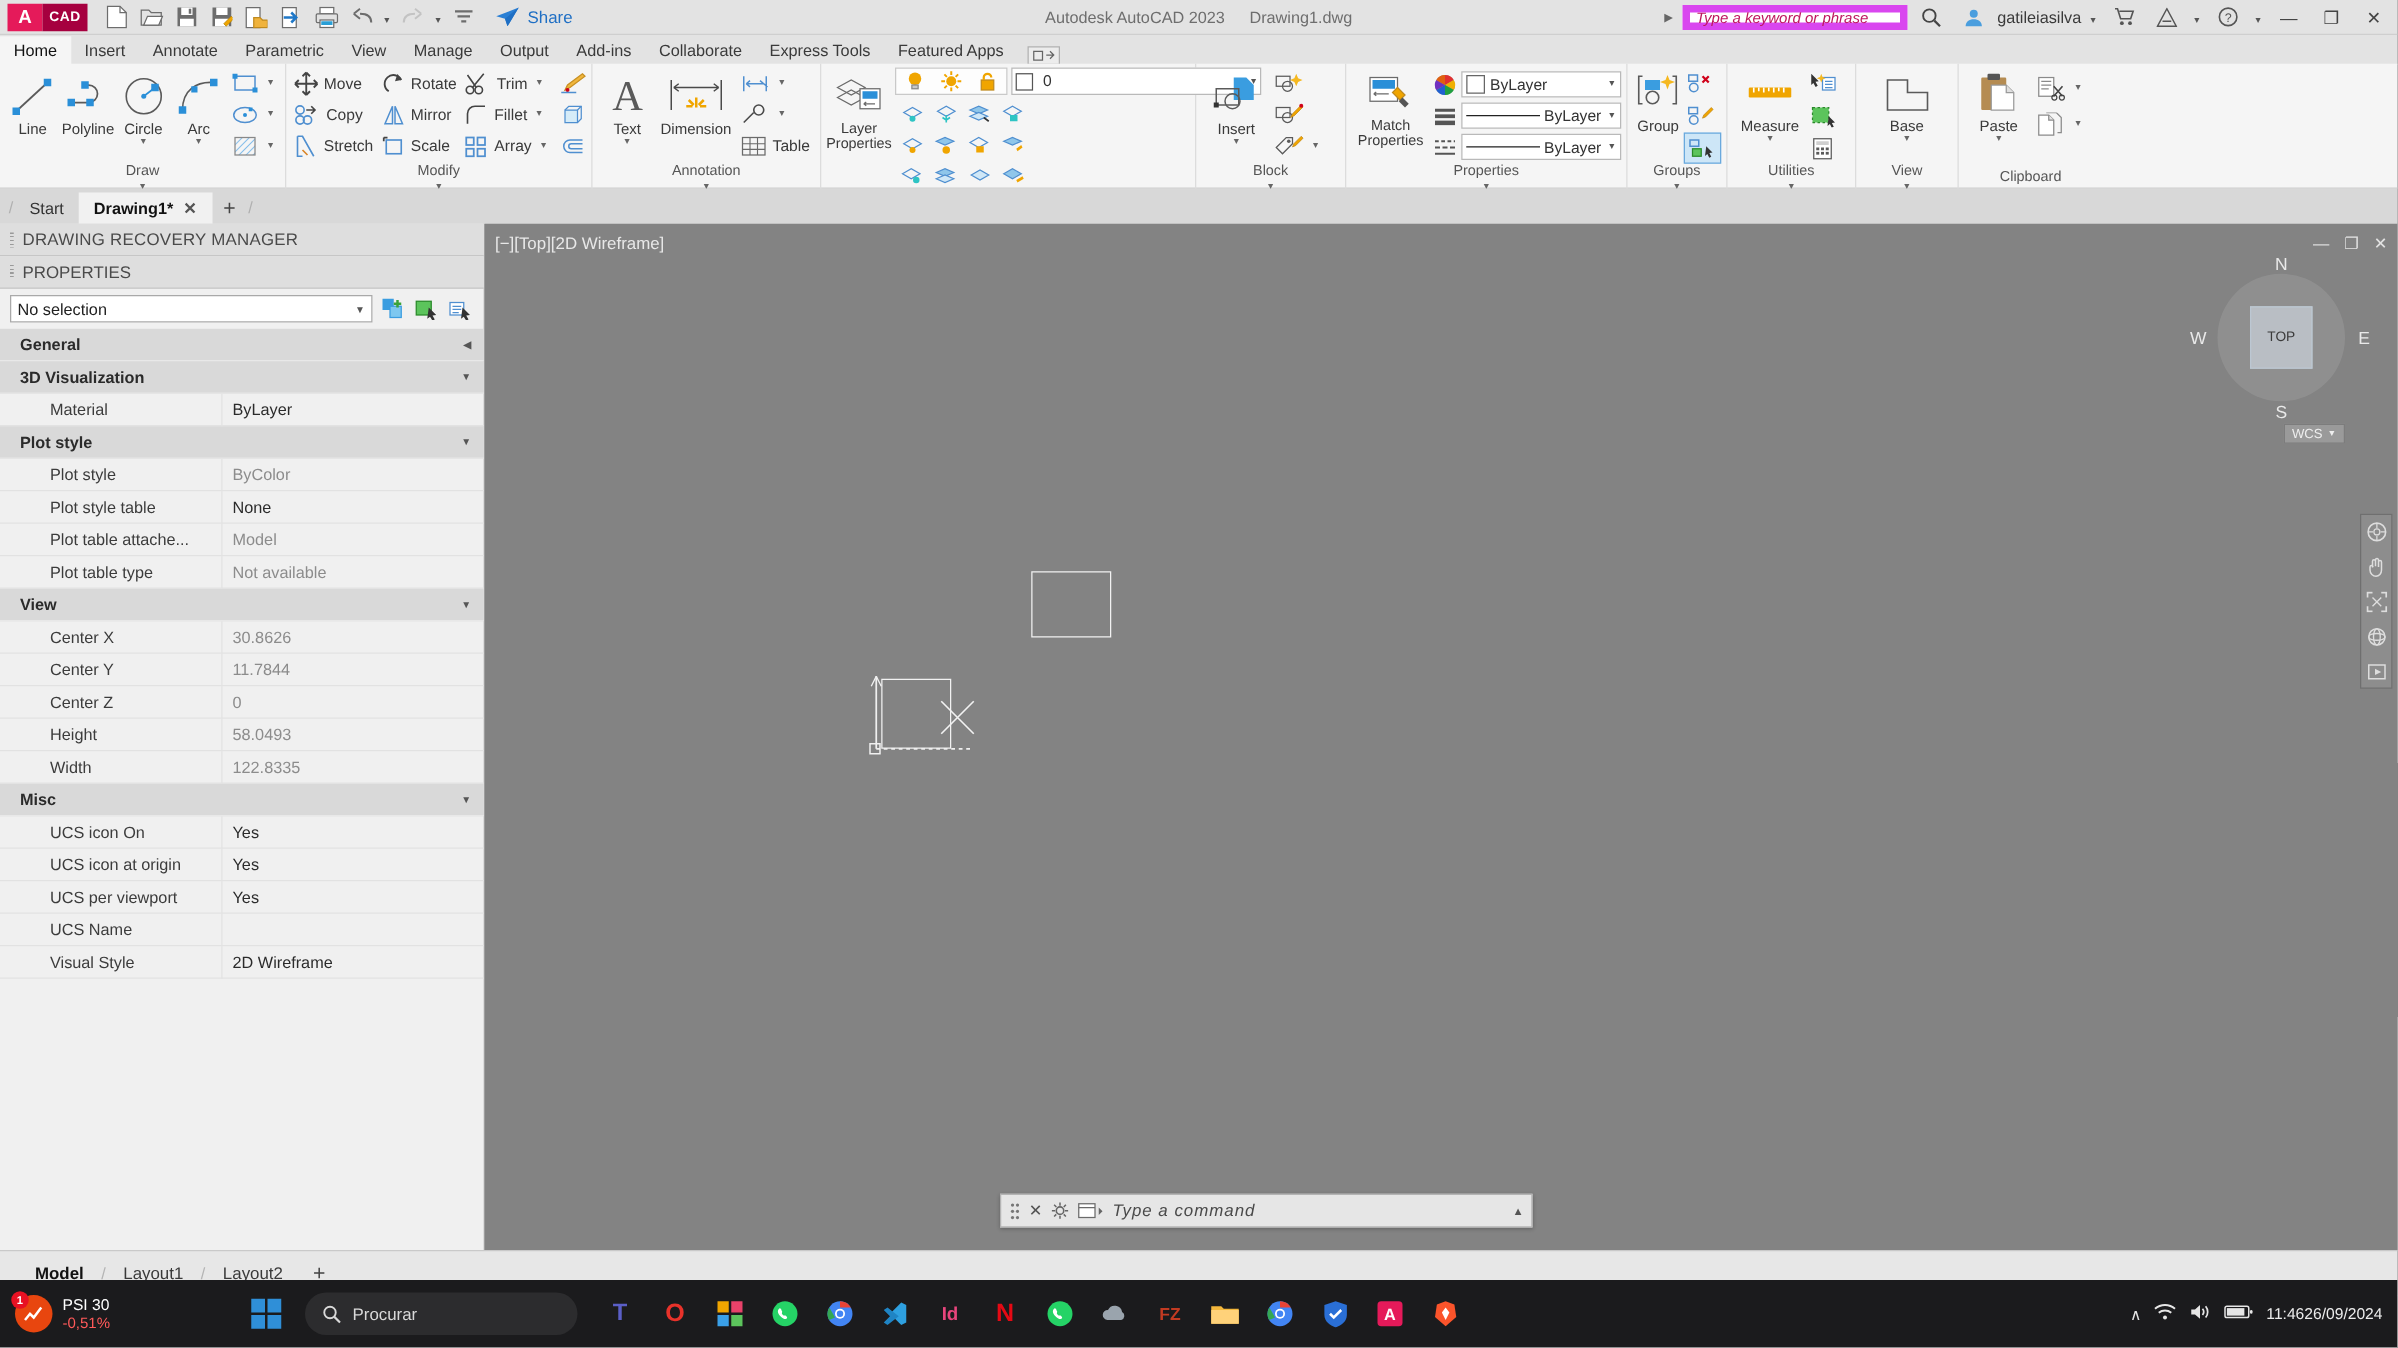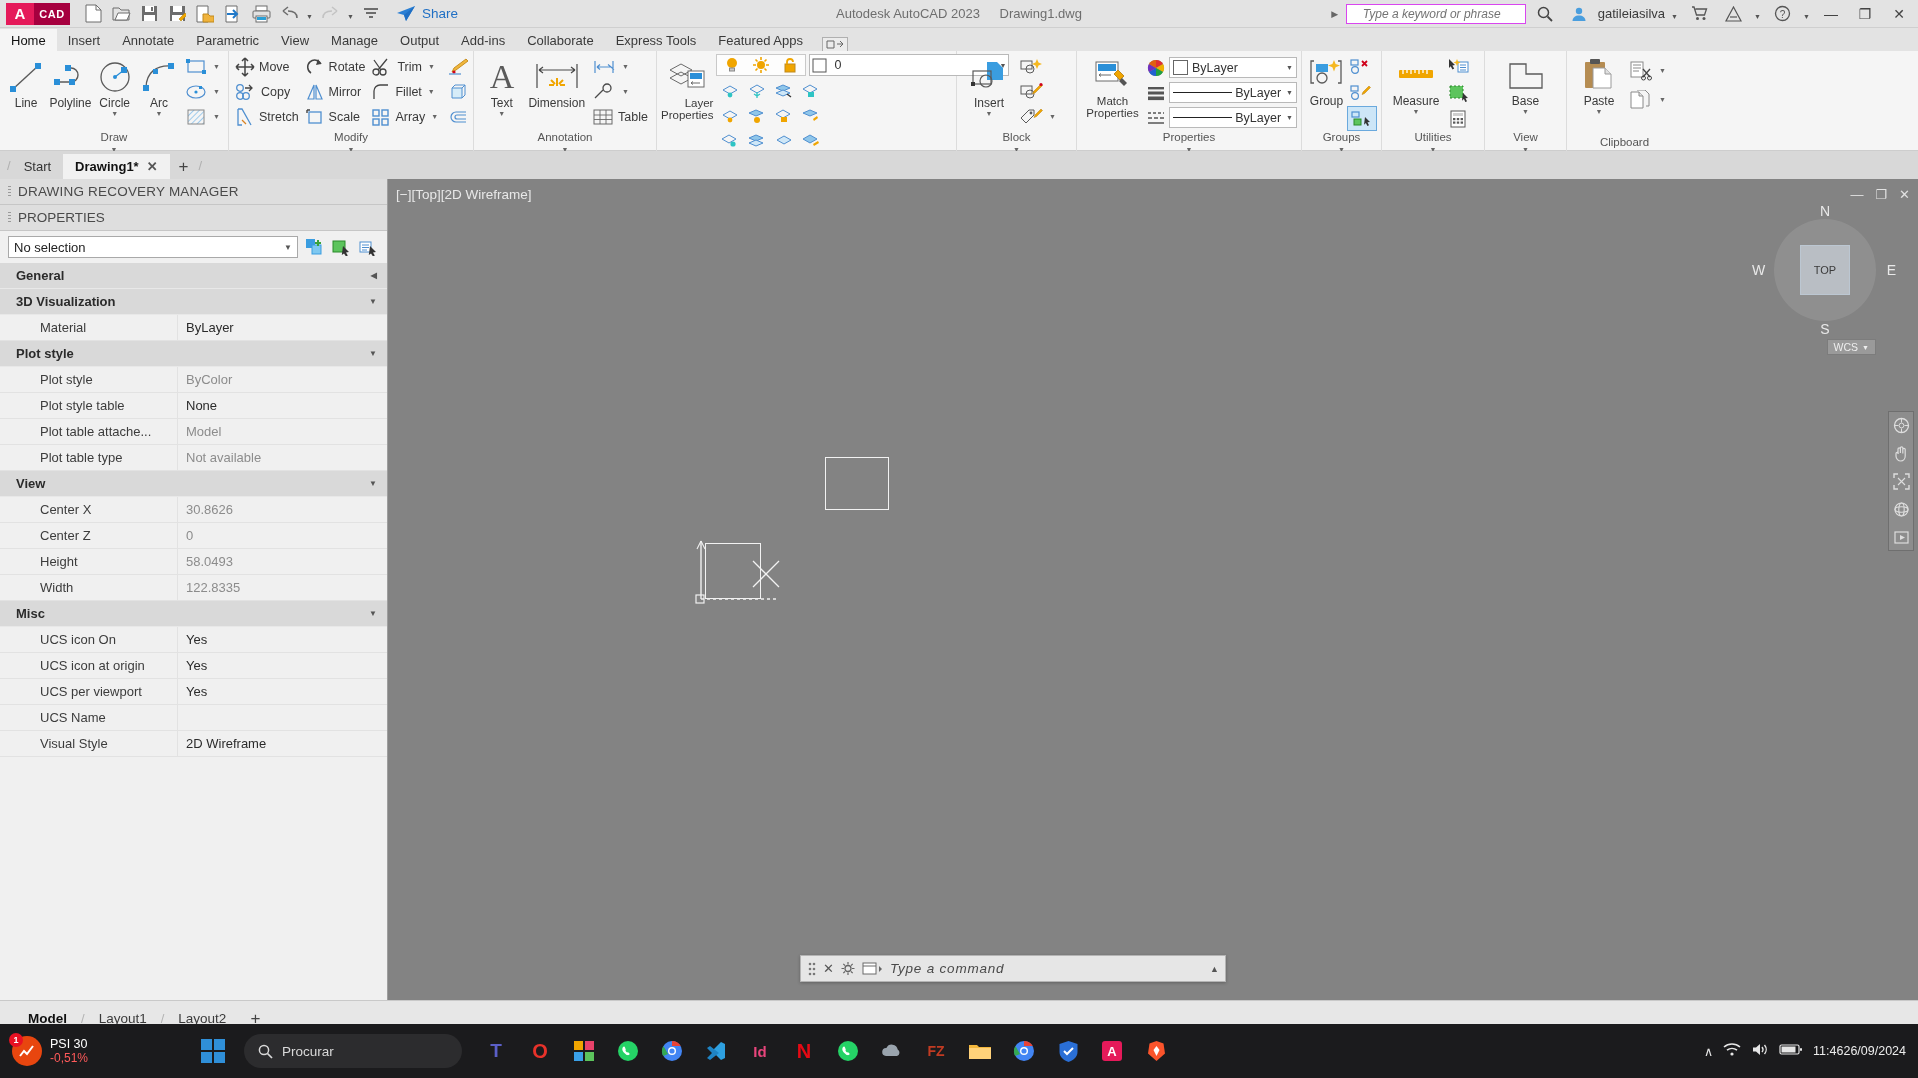--- a/index.html
+++ b/index.html
@@ -30,22 +30,22 @@
     justify-content:center; cursor:default; }
   .qcaret { width:11px; height:24px; display:flex; align-items:flex-end;
     justify-content:center; padding-bottom:6px; font-size:7px; color:#555; }
   .share { display:flex; align-items:center; gap:6px; margin-left:12px;
     color:#1f6fc4; font-size:13.5px; }
   .titletext { position:absolute; left:0; width:1918px; text-align:center;
     color:#6e6e6e; font-size:13px; pointer-events:none; }
   .titletext span { margin:17px 8px; }
   .tb-right { margin-left:auto; display:flex; align-items:center; gap:4px;
     padding-right:4px; }
-  .searchbox { width:180px; height:20px; background:#fff; border:1px solid #d946ef;
-    font-style:italic; color:#737373; font-size:12px; padding:2px 16px;
+  .searchbox { width:180px; height:20px; background:#fff; border:6px solid #d946ef;
+    font-style:italic; color:#be185d; font-size:12px; padding:2px 5px;
     display:flex; align-items:center; }
   .user { color:#3a3a3a; font-size:13px; }
   .wbtn { width:30px; height:26px; display:flex; align-items:center;
     justify-content:center; font-size:14px; color:#444; }
 
   
   .ribtabs { position:absolute; top:28px; left:0; width:1918px; height:24px;
     background:#e3e3e3; display:flex; align-items:flex-end; }
   .rtab { padding:3px 11px 4px; font-size:13px; color:#3a3a3a; height:23px;
     display:flex; align-items:center; }
@@ -612,21 +612,21 @@
     <div class="panel" style="width:300px;">
       <div class="panel-body" style="gap:3px;">
         <div class="bigbtn" style="width:62px;">
           <svg width="46" height="38" viewBox="0 0 46 38">
               <path d="M6 12l11-6 11 6-11 6z" fill="none" stroke="#6a6a6a"></path>
               <path d="M6 20l11-6 11 6-11 6z" fill="none" stroke="#6a6a6a"></path>
               <rect x="24" y="13" width="16" height="16" fill="#fff" stroke="#6a6a6a"></rect>
               <rect x="26" y="15" width="12" height="6" fill="#2a8fd8"></rect>
               <path d="M27 25h9M27 25l2-1.5M27 25l2 1.5" stroke="#6a6a6a" stroke-width="1"></path>
             </svg>
-          <div class="bl" style="font-size:11.5px;line-height:12px;text-align:right;">Layer Properties</div>
+          <div class="bl" style="font-size:11.5px;line-height:12px;">Layer Properties</div>
         </div>
         <div class="col" style="gap:2px;">
           <div style="display:flex;gap:3px;align-items:center;">
             <div class="laytoggles">
               <div class="gi">
                 <svg width="18" height="18" viewBox="0 0 18 18">
                     <circle cx="9" cy="7" r="5" fill="#f0a500"></circle>
                     <rect x="6.5" y="12" width="5" height="3" fill="#c8c8c8" stroke="#888"></rect>
                   </svg>
               </div>
@@ -1073,20 +1073,24 @@
 
       <div class="grouprow">
         <span>View</span>
         <span class="gc">▼</span>
       </div>
       <div class="prow">
         <span class="pk">Center X</span>
         <span class="pvv dim">30.8626</span>
       </div>
       <div class="prow">
+        <span class="pk">Center Y</span>
+        <span class="pvv dim">11.7844</span>
+      </div>
+      <div class="prow">
         <span class="pk">Center Z</span>
         <span class="pvv dim">0</span>
       </div>
       <div class="prow">
         <span class="pk">Height</span>
         <span class="pvv dim">58.0493</span>
       </div>
       <div class="prow">
         <span class="pk">Width</span>
         <span class="pvv dim">122.8335</span>

